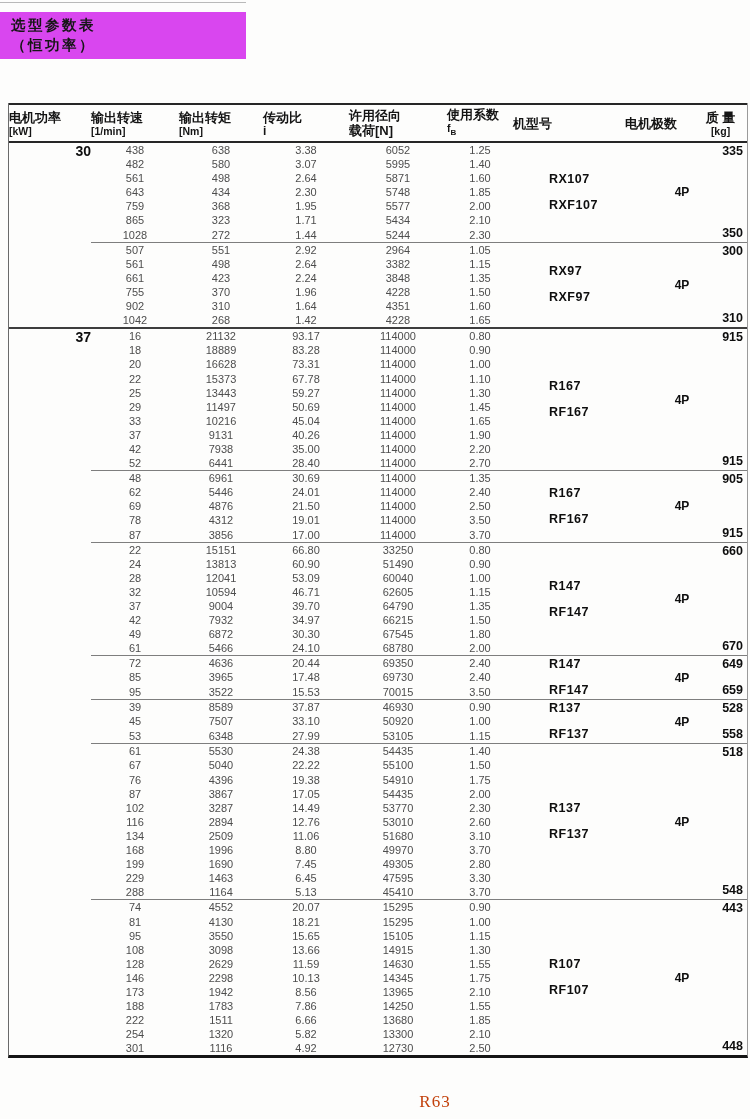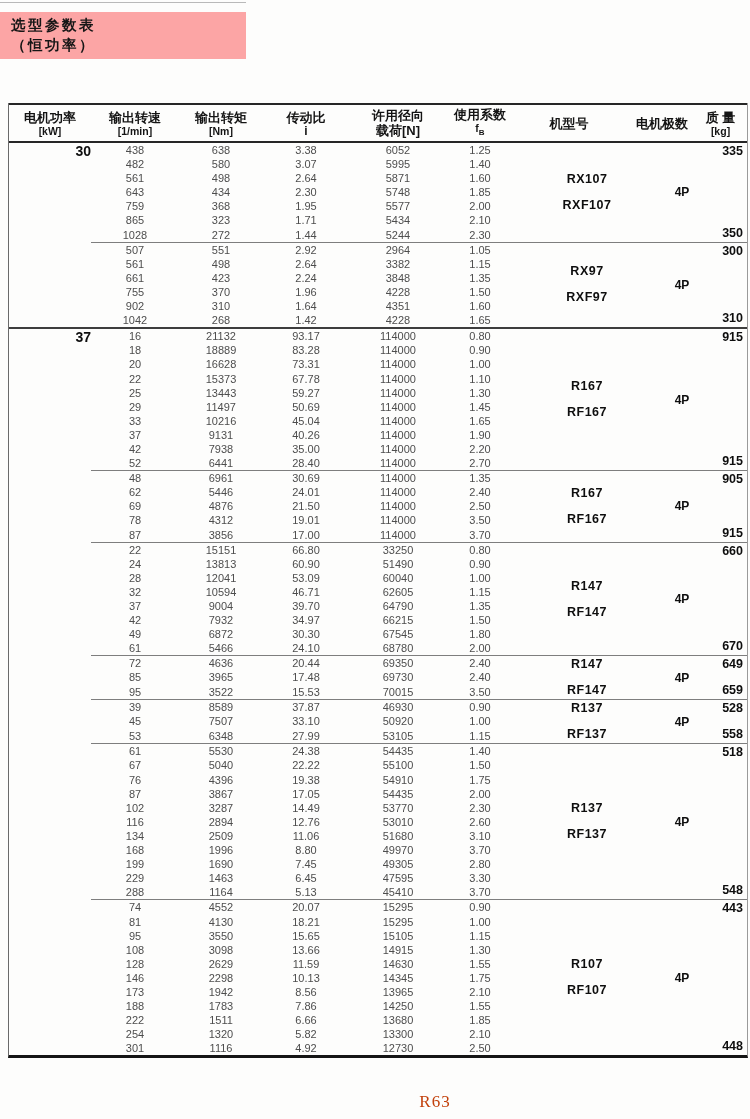--- a/index.html
+++ b/index.html
@@ -8,42 +8,42 @@
     position:relative;
     background:#fdfdfc;
     font-family:"Liberation Sans", sans-serif;
     overflow:hidden;
   }
   .top-rule {
     position:absolute; left:0; top:2px; width:246px; height:1px; background:#b9b9b9;
   }
   .title-box {
     position:absolute; left:0; top:12px; width:246px; height:47px;
-    background:#fca5a5; padding:4px 0 0 11px;
+    background:#d946ef; padding:4px 0 0 11px;
   }
   .title-line {
     font-weight:bold; font-size:14.5px; line-height:19.5px; color:#161616; letter-spacing:2.5px;
   }
   
   .sel-table {
     position:absolute; left:8px; top:103px; width:740px;
     border-left:1px solid #6a6a6a;
     border-right:1px solid #9a9a9a;
     border-bottom:3px solid #151515;
     background:transparent;
   }
   .thead {
     display:grid;
     grid-template-columns:82px 88px 84px 86px 98px 66px 112px 74px 48px;
     height:40px;
     border-top:2px solid #262626;
     border-bottom:2px solid #262626;
     align-items:center;
   }
-  .hcell { text-align:center; }
+  .hcell { }
   .h-main { font-size:13px; font-weight:bold; color:#141414; line-height:15px; }
   .h-sub  { font-size:10.5px; font-weight:bold; color:#141414; line-height:12px; }
   .h-sub sub { font-size:8px; }
   .h-sub-large { font-size:13px; line-height:15px; }
   .h-sub-i { font-size:12px; }
   .hcell-weight { text-align:center; padding-right:5px; }
   
   .section { display:flex; }
   .section + .section { border-top:2px solid #3d3d3d; }
   .col-power { flex:0 0 82px; }
@@ -54,21 +54,21 @@
   .blocks { flex:1 1 auto; display:flex; flex-direction:column; }
   .block { display:grid; grid-template-columns:422px 112px 74px 48px; }
   .block-sep { border-top:1px solid #7e7e7e; }
   .rows { display:flex; flex-direction:column; }
   .row { display:grid; grid-template-columns:88px 84px 86px 98px 66px; height:14.1px; }
   .cell {
     text-align:center; font-size:11px; color:#4d4d4d; line-height:14.1px;
     white-space:nowrap;
   }
   .mcell { display:flex; flex-direction:column; justify-content:center; }
-  .model-cell { align-items:center; padding-left:36px;gap:9px; }
+  .model-cell { align-items:flex-start; padding-left:36px;gap:9px; }
   .model-line { font-weight:bold; font-size:12.5px; color:#0e0e0e; line-height:17px; letter-spacing:0.5px; }
   .poles-cell { align-items:center; }
   .poles-line { font-weight:bold; font-size:12px; color:#0e0e0e;margin-left:40px; }
   .weight-cell { align-items:flex-end; padding-right:4px;justify-content:space-between; }
   .weight-line { font-weight:bold; font-size:12.5px; color:#0e0e0e; line-height:17px; }
   .page-number {
     position:absolute; left:17px; top:1092px; width:750px; text-align:center;
     font-family:"Liberation Serif", serif; font-size:17px; color:#c2410c; letter-spacing:1px;margin-left:43px;
   }
 </style>

